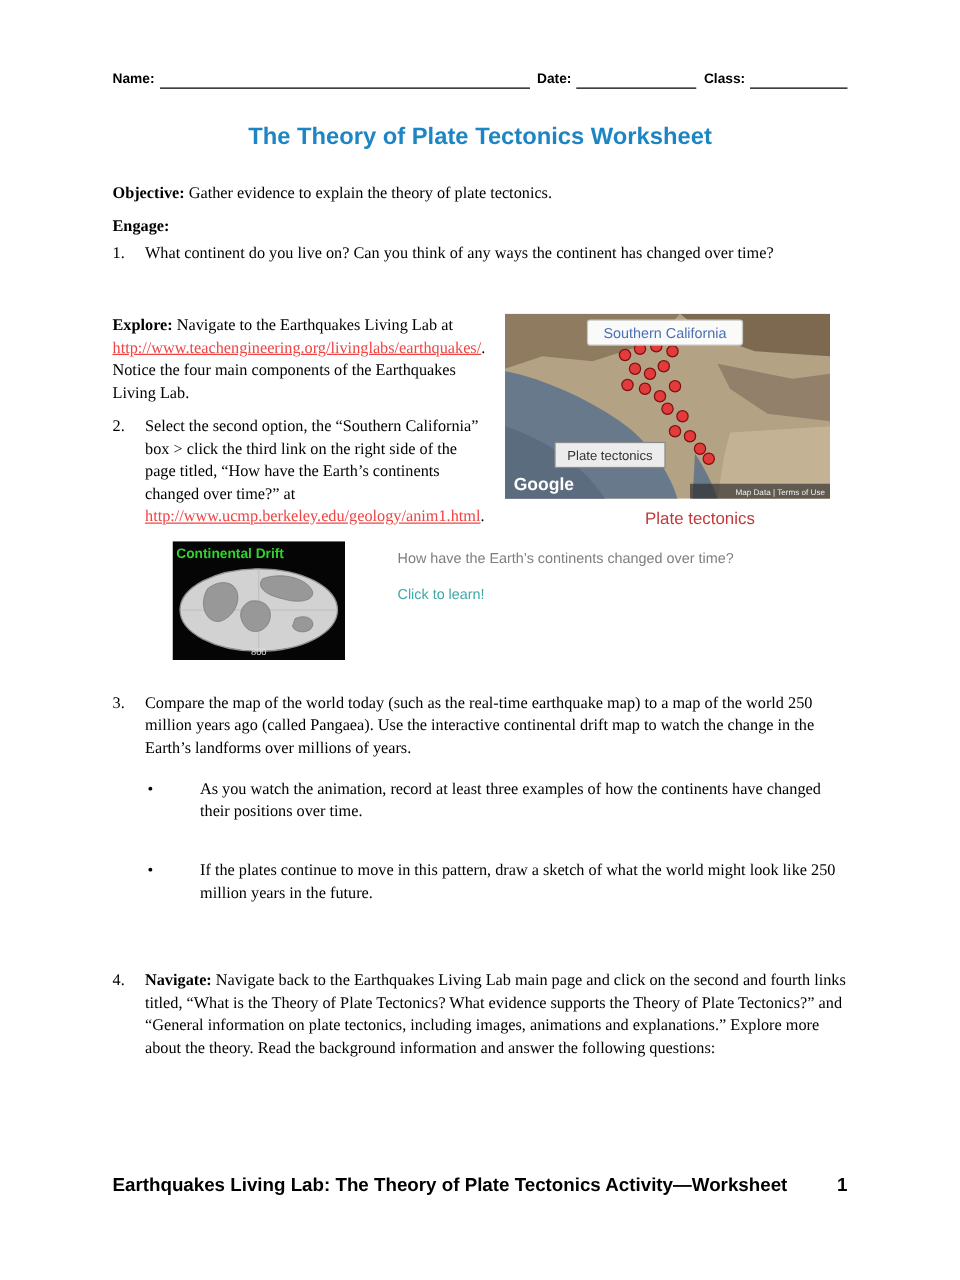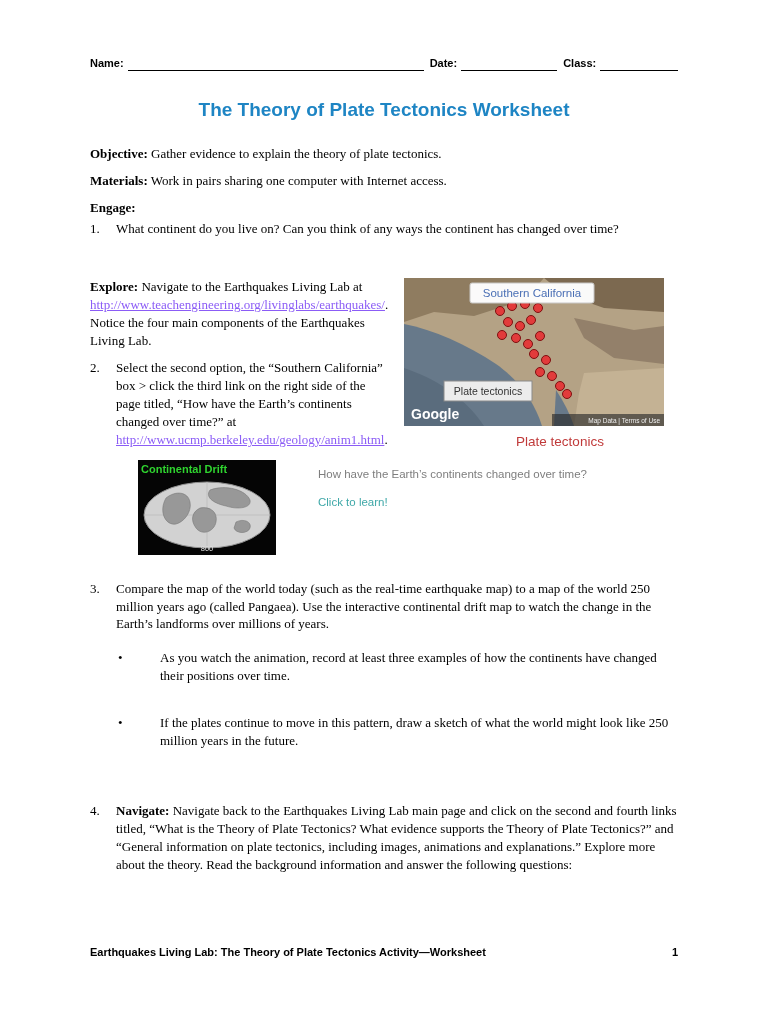--- a/index.html
+++ b/index.html
@@ -21,21 +21,21 @@
            font-weight:bold; font-size:19px; margin:26px 0 22px; }
 
   .para { margin:0 0 9px; }
   .b { font-weight:bold; }
   .tight { margin-bottom:3px; }
 
   .qrow { display:flex; margin:0 0 9px; }
   .qnum { width:26px; flex:none; }
   .qtext { flex:1; }
 
-  .link { color:#8b5cf6; text-decoration:underline; cursor:pointer; }
+  .link { color:#ef4444; text-decoration:underline; cursor:pointer; }
 
   .explore-row { display:flex; margin-top:40px; }
   .explore-text { flex:1; padding-right:14px; }
   .map-col { width:312px; flex:none; margin-right:-38px; }
   .map-col svg { display:block; }
   .map-caption { text-align:center; color:#c03a3a; font-family:"Liberation Sans",sans-serif;
                  font-size:13.5px; margin-top:7px; }
 
   .drift-row { display:flex; margin-top:2px; margin-left:9px;padding-left:39px; }
   .drift-img svg { display:block; }
@@ -45,21 +45,21 @@
 
   .q3 { margin-top:25px; }
   .bullet-row { display:flex; margin:16px 0 0 28px; }
   .bullet-marker { width:19px; flex:none; }
   .bullet-text { flex:1; padding-right:8px;margin-left:23px; }
   .bullet2 { margin-top:29px; }
   .q4 { margin-top:52px; }
 
   .footer { position:absolute; left:90px; right:90px; bottom:64px; display:flex;
             justify-content:space-between; font-family:"Liberation Sans",sans-serif;
-            font-weight:bold; font-size:11px;align-items:center; }
+            font-weight:bold; font-size:15px;align-items:center; }
 
   svg text { font-family:"Liberation Sans",sans-serif; }
 </style>
 </head>
 <body>
 
 <div class="page">
 
   <div class="hdr">
     <span>Name:</span>
@@ -68,24 +68,20 @@
     <span class="blank blank-date"></span>
     <span>Class:</span>
     <span class="blank blank-class"></span>
   </div>
 
   <div class="title">The Theory of Plate Tectonics Worksheet</div>
 
   <p class="para">
     <span class="b">Objective:</span>
     <span>Gather evidence to explain the theory of plate tectonics.</span>
-  </p>
-  <p class="para">
-    <span class="b">Materials:</span>
-    <span>Work in pairs sharing one computer with Internet access.</span>
   </p>
   <p class="para tight b">Engage:</p>
 
   <div class="qrow">
     <span class="qnum">1.</span>
     <div class="qtext">What continent do you live on? Can you think of any ways the continent has changed over time?</div>
   </div>
 
   <div class="explore-row">
     <div class="explore-text">

